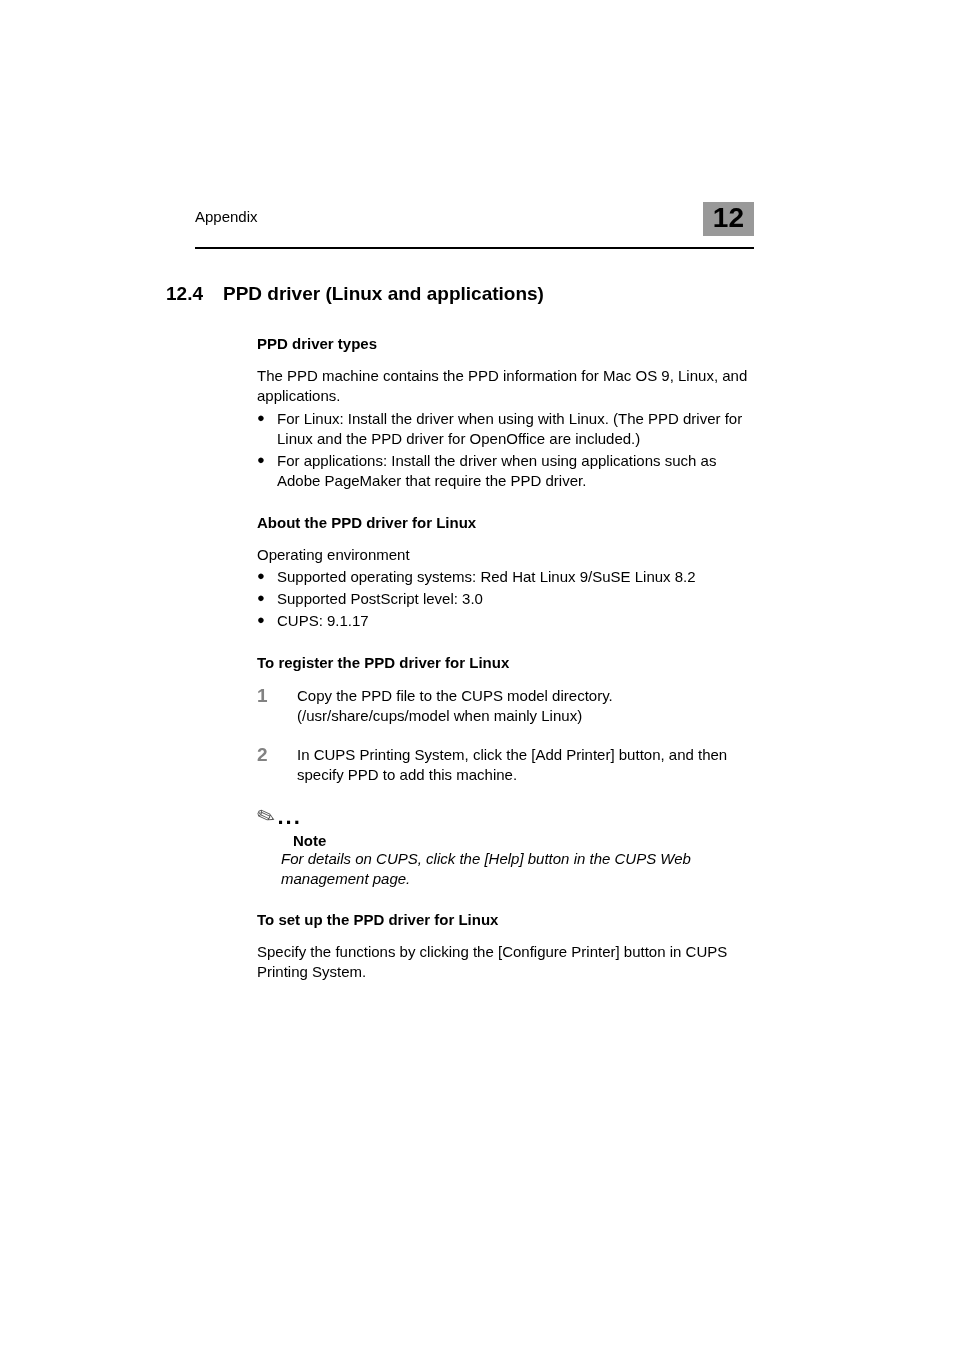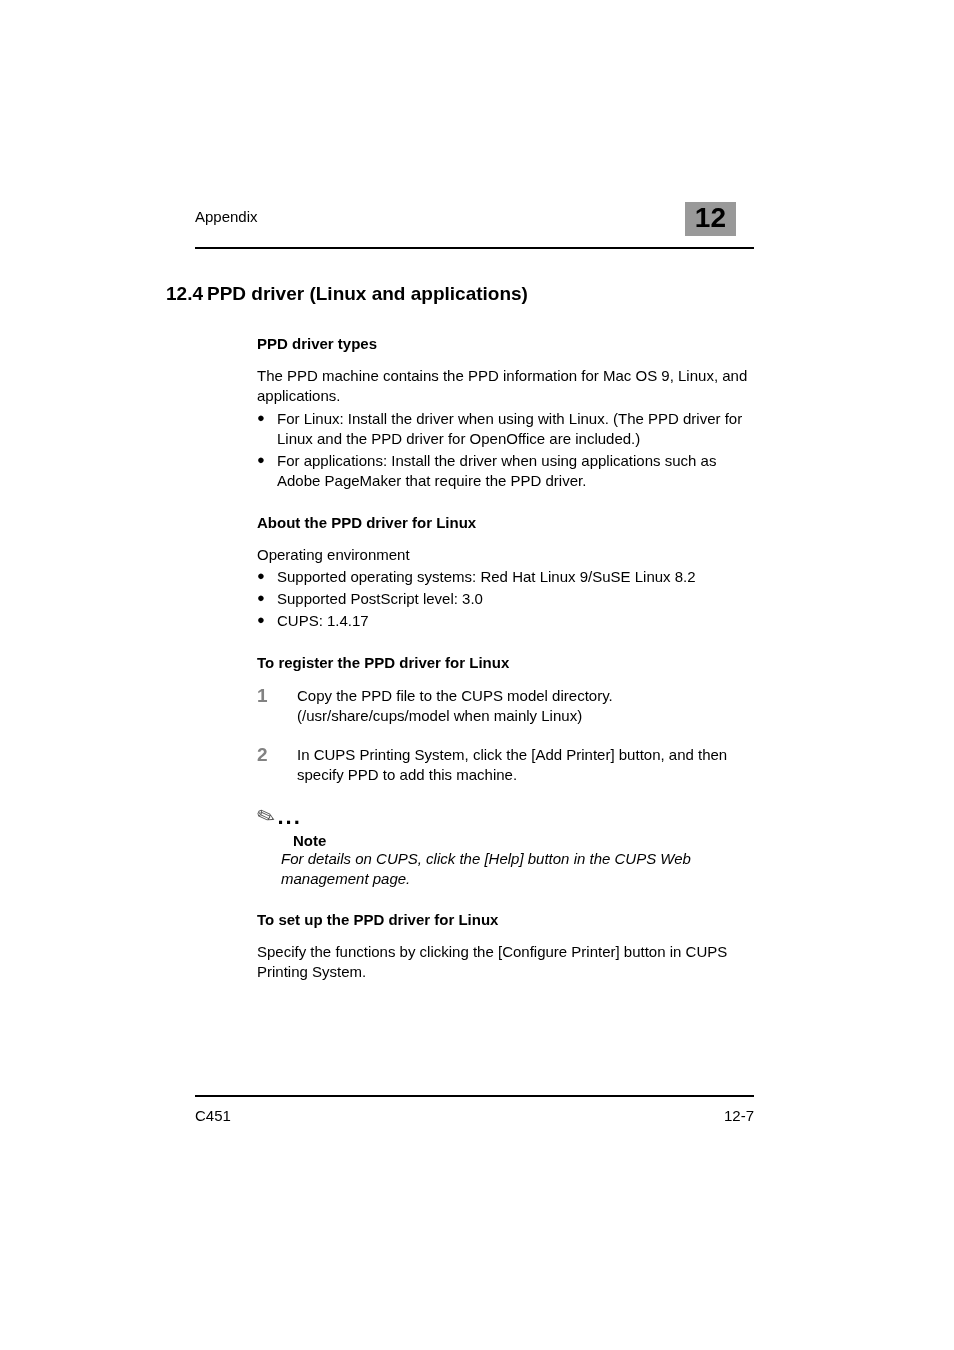--- a/index.html
+++ b/index.html
@@ -30,34 +30,34 @@
   }
   .header-section {
     position: relative;
     margin-bottom: 34px;
   }
   .header-label {
     font-size: 15px;
   }
   .chapter-badge {
     position: absolute;
-    right: 18px;
+    right: 0;
     top: -6px;
     background: #999;
     color: #000;
     font-size: 28px;
     font-weight: bold;
     padding: 2px 10px 4px 10px;
     line-height: 1;
   }
   .section-title {
     font-size: 19px;
     font-weight: bold;
     display: flex;
-    gap: 4px;
+    gap: 20px;
     margin-bottom: 30px;
     margin-left: -29px;
   }
   .body-block {
     margin-left: 62px;
   }
   .subhead {
     font-weight: bold;
     font-size: 15px;
     margin-bottom: 14px;
@@ -195,21 +195,21 @@
         <li>
             <span class="dot">●</span>
             <span class="txt">Supported operating systems: Red Hat Linux 9/SuSE Linux 8.2</span>
           </li>
         <li>
             <span class="dot">●</span>
             <span class="txt">Supported PostScript level: 3.0</span>
           </li>
         <li>
             <span class="dot">●</span>
-            <span class="txt">CUPS: 1.4.17</span>
+            <span class="txt">CUPS: 9.1.17</span>
           </li>
       </ul>
 
       <div class="subhead">To register the PPD driver for Linux</div>
       <ol class="steps">
         <li>
             <span class="num">1</span>
             <span class="txt">Copy the PPD file to the CUPS model directory. (/usr/share/cups/model when mainly Linux)</span>
           </li>
         <li>
@@ -225,21 +225,14 @@
         <div class="note-title">Note</div>
         <div class="note-text">For details on CUPS, click the [Help] button in the CUPS Web management page.</div>
       </div>
 
       <div class="subhead">To set up the PPD driver for Linux</div>
       <div class="para">Specify the functions by clicking the [Configure Printer] button in CUPS Printing System.</div>
 
     </div>
   </div>
 
-  <div class="footer">
-    <div class="footer-line"></div>
-    <div class="footer-row">
-      <span>C451</span>
-      <span>12-7</span>
-    </div>
-  </div>
 
 </div>
 
 </body></html>

